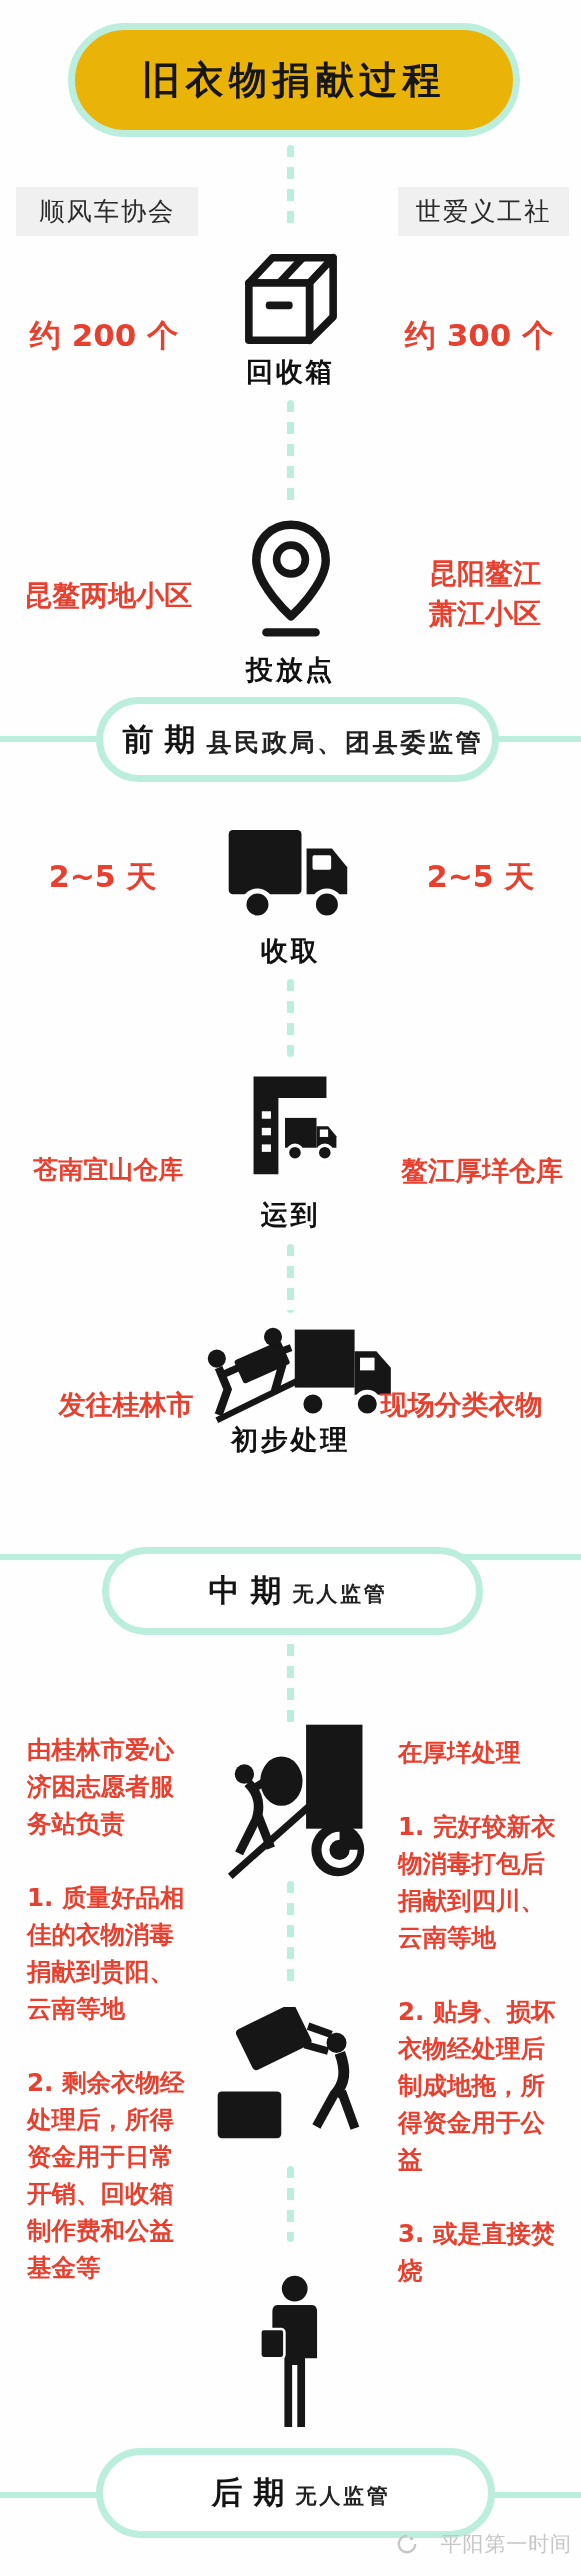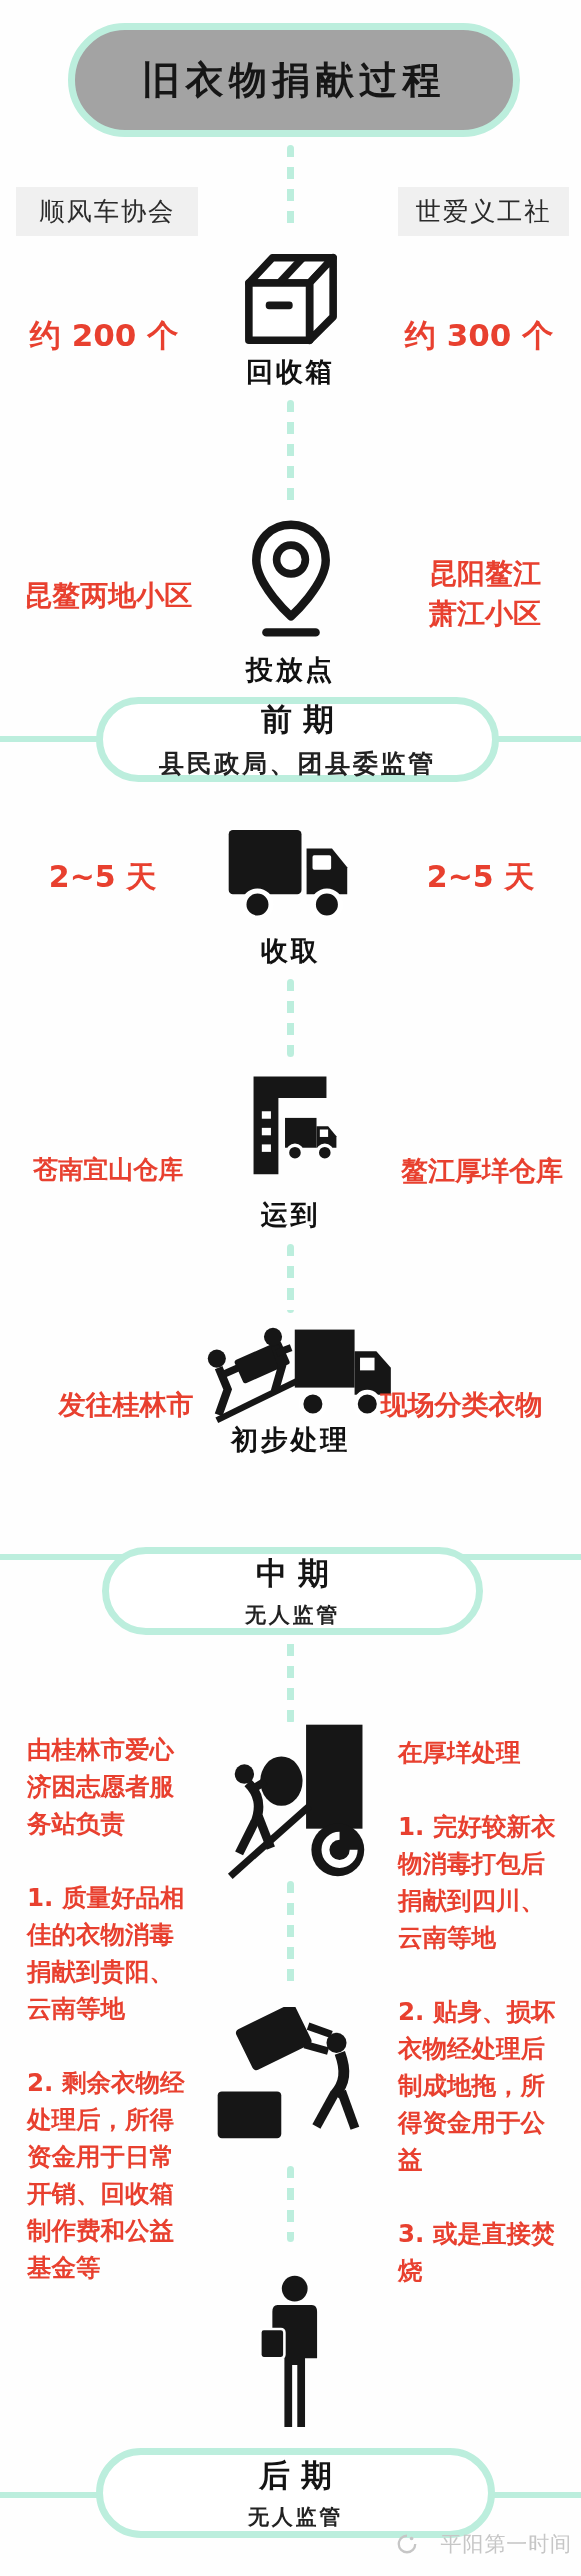--- a/index.html
+++ b/index.html
@@ -15,21 +15,21 @@
   }
   .abs{position:absolute;}
   
   .dash{
     position:absolute;left:287px;width:7.3px;border-radius:3.6px;
     background:repeating-linear-gradient(to bottom,var(--mint) 0 11.8px,transparent 11.8px 22px);
   }
   
   .title-pill{
     left:68px;top:23px;width:438px;height:100px;
-    border:7.3px solid var(--mint);border-radius:58px;background:#a3a3a3;
+    border:7.3px solid var(--mint);border-radius:58px;background:#eab308;
     display:flex;align-items:center;justify-content:center;
     font-size:38px;font-weight:700;letter-spacing:5.4px;
   }
   
   .org-box{
     top:171px;height:49px;background:#f0f0f0;color:#2b2b2b;
     display:flex;align-items:center;justify-content:center;
     font-size:25.4px;font-weight:500;letter-spacing:1.8px;margin-top:16px;
   }
   .org-left{left:16.3px;width:182px;}
@@ -45,21 +45,21 @@
     white-space:pre-line;
   }
   .para{
     position:absolute;color:var(--red);font-weight:700;font-size:24.5px;
     line-height:37px;white-space:pre-line;text-align:left;
   }
   
   .stage-line{position:absolute;left:0;width:581px;height:6.4px;background:var(--mint);}
   .stage-pill{
     position:absolute;background:#fff;border:7.3px solid var(--mint);border-radius:51px;
-    display:flex;flex-direction:column;align-items:center;justify-content:center;
+    display:flex;flex-direction:row;align-items:center;justify-content:center;
   }
   .stage-name{font-size:31px;font-weight:700;letter-spacing:11px;text-indent:11px;color:#141414;}
   .stage-note{font-size:25px;font-weight:600;letter-spacing:2.7px;color:#222;
     font-family:"DejaVu Serif","Liberation Serif",serif;margin-top:5.4px;}
   .icon{position:absolute;}
   .watermark{
     position:absolute;right:9px;top:2530px;display:flex;align-items:center;gap:23px;
     color:#c6c6c6;font-size:21px;letter-spacing:0.9px;
   }
 </style>

